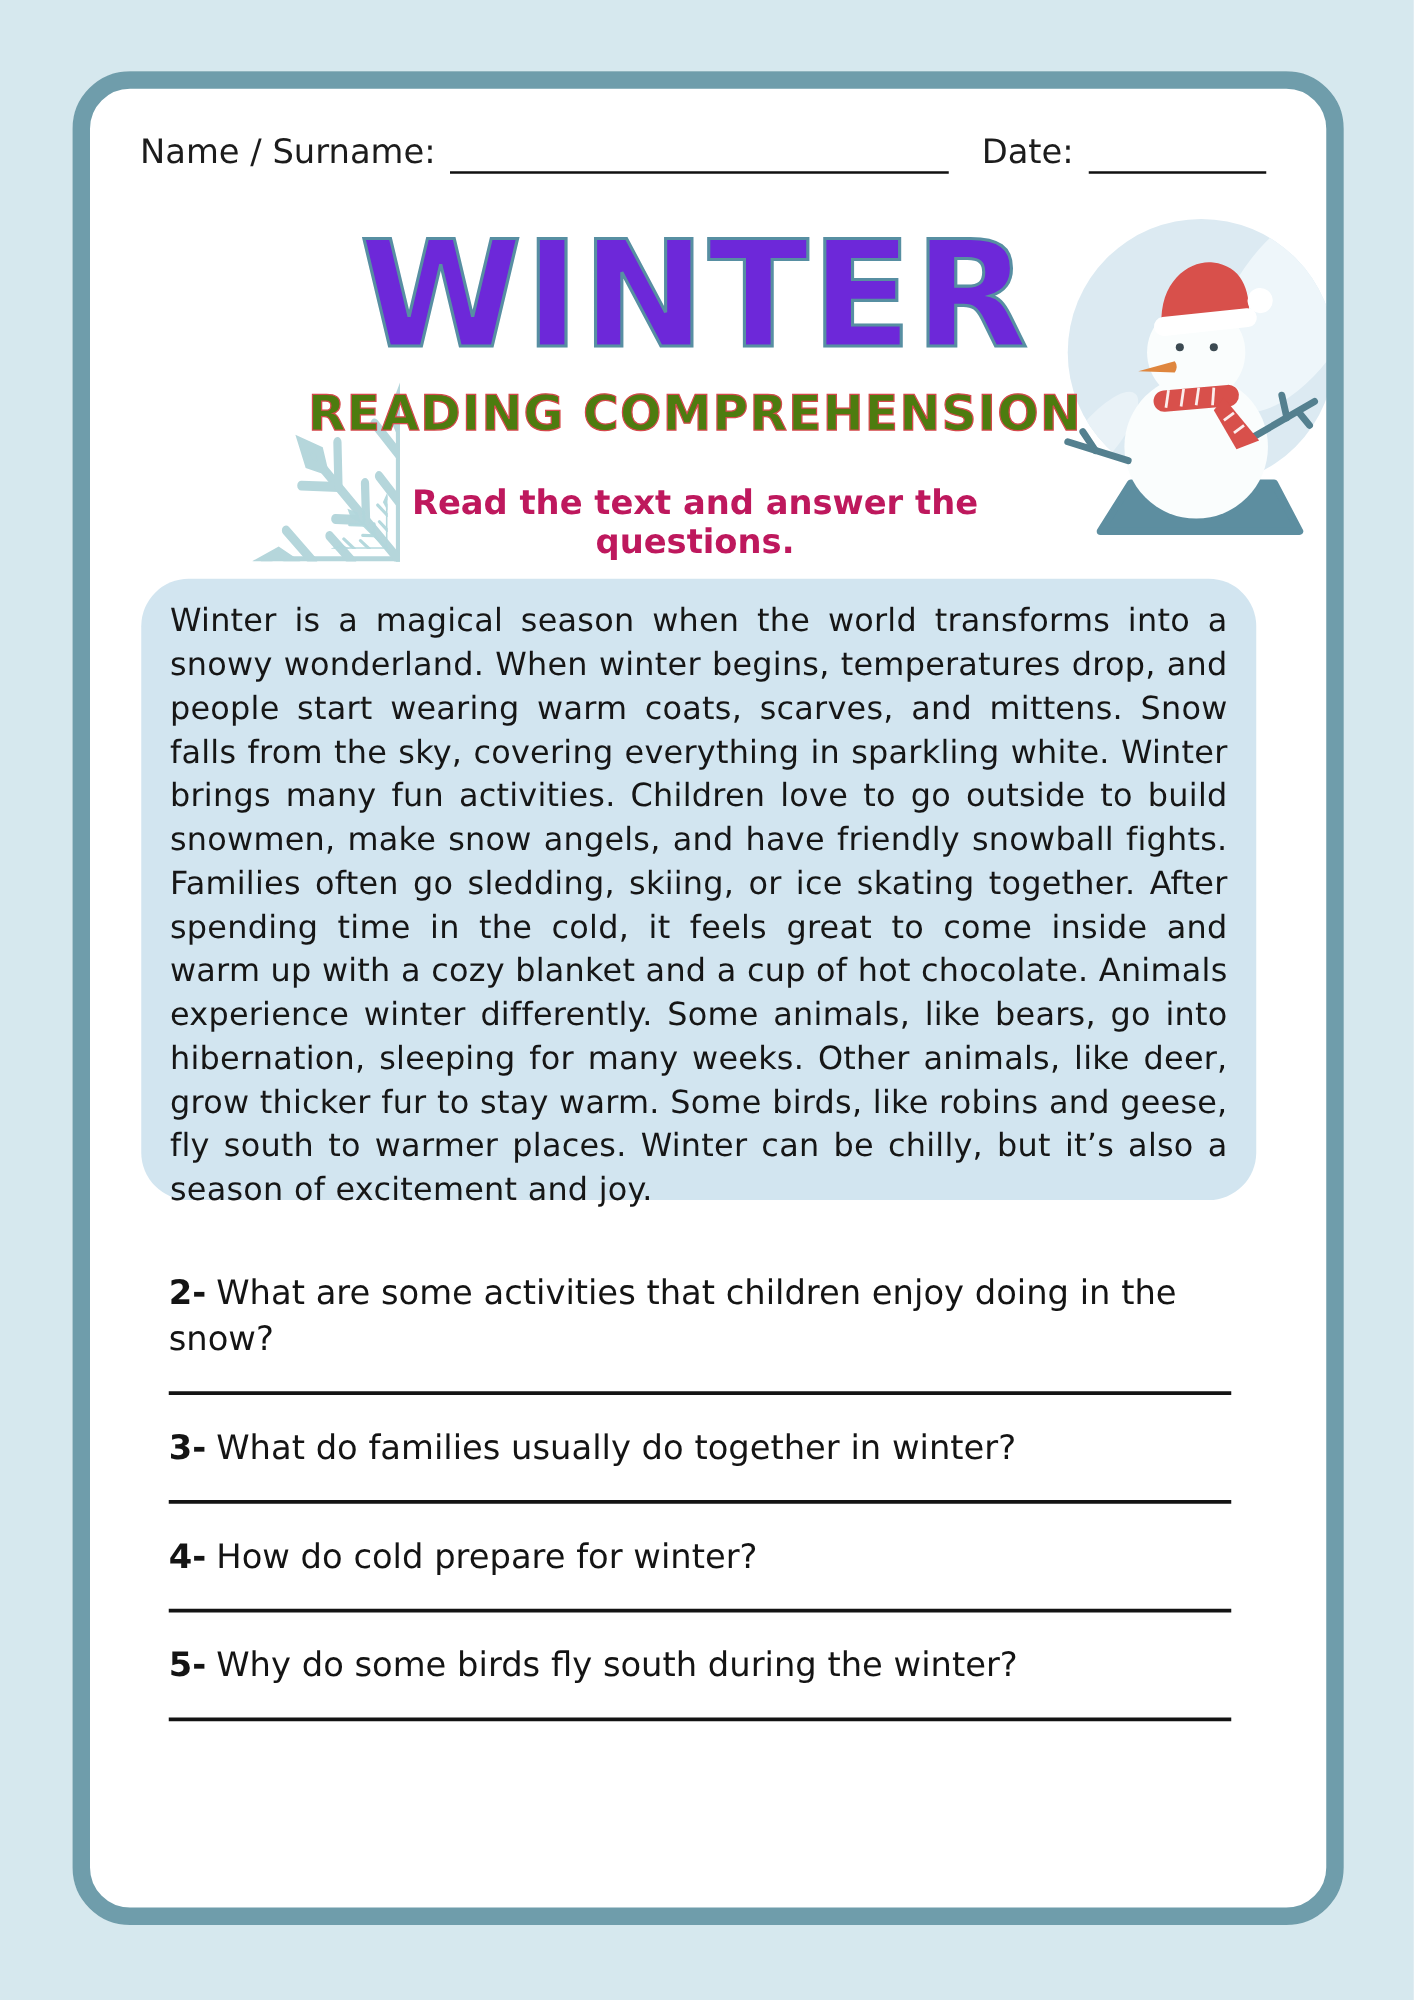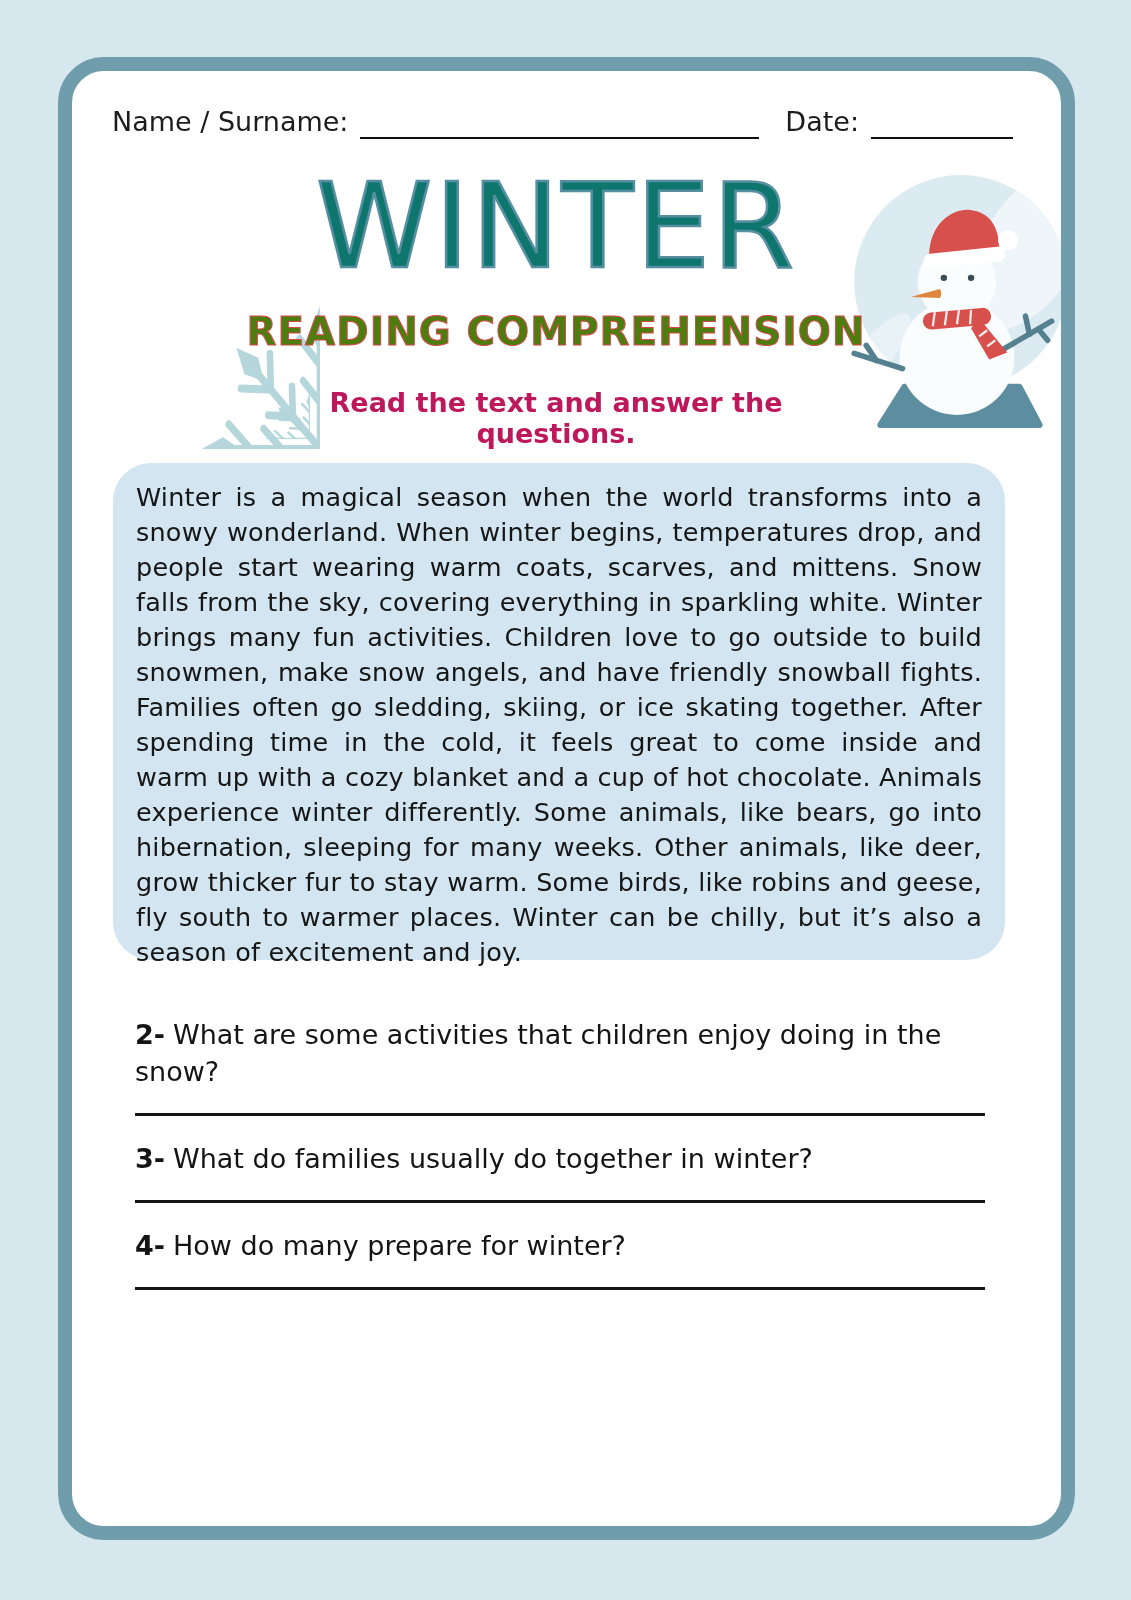--- a/index.html
+++ b/index.html
@@ -24,23 +24,23 @@
   .header-row {
     position:absolute; left:54px; right:62px; top:48px;
     display:flex; align-items:center; z-index:3;
   }
   .field-label { font-size:27px; font-weight:500; white-space:nowrap; padding-bottom:2px; }
   .blank { border-bottom:2.5px solid #111; height:34px; }
   .blank.name { flex:1; margin:0 26px 0 12px; }
   .blank.date { width:142px; margin-left:12px; }
   .title-col { position:absolute; left:215px; width:566px; top:0; text-align:center; z-index:2; }
   .main-title {
-    position:absolute; left:0; width:100%; top:110px;
-    font-size:118px; font-weight:normal; line-height:1;
-    color:#0f766e; letter-spacing:2px;
+    position:absolute; left:0; width:100%; top:120px;
+    font-size:118px; font-weight:bold; line-height:1;
+    color:#6d28d9; letter-spacing:2px;
     -webkit-text-stroke:2.5px #578fa2;
   }
   .subtitle {
     position:absolute; left:-40px; width:calc(100% + 80px); top:252px;
     font-size:39px; font-weight:bold; letter-spacing:1px;
     color:#4d7c0f; -webkit-text-stroke:1px #d5494c;
   }
   .instruction {
     position:absolute; left:0; width:100%; top:330px;
     font-size:27px; font-weight:600; color:#be185d;
@@ -173,20 +173,24 @@
   <div class="questions">
     <div class="question">
       <div class="q-text"><span class="q-num">2-</span><span>What are some activities that children enjoy doing in the snow?</span></div>
       <div class="answer-line"></div>
     </div>
     <div class="question">
       <div class="q-text"><span class="q-num">3-</span><span>What do families usually do together in winter?</span></div>
       <div class="answer-line"></div>
     </div>
     <div class="question">
-      <div class="q-text"><span class="q-num">4-</span><span>How do many prepare for winter?</span></div>
+      <div class="q-text"><span class="q-num">4-</span><span>How do cold prepare for winter?</span></div>
+      <div class="answer-line"></div>
+    </div>
+    <div class="question">
+      <div class="q-text"><span class="q-num">5-</span><span>Why do some birds fly south during the winter?</span></div>
       <div class="answer-line"></div>
     </div>
   </div>
 
 </div>
 
 <div class="card-frame"></div>
 
 </body></html>

